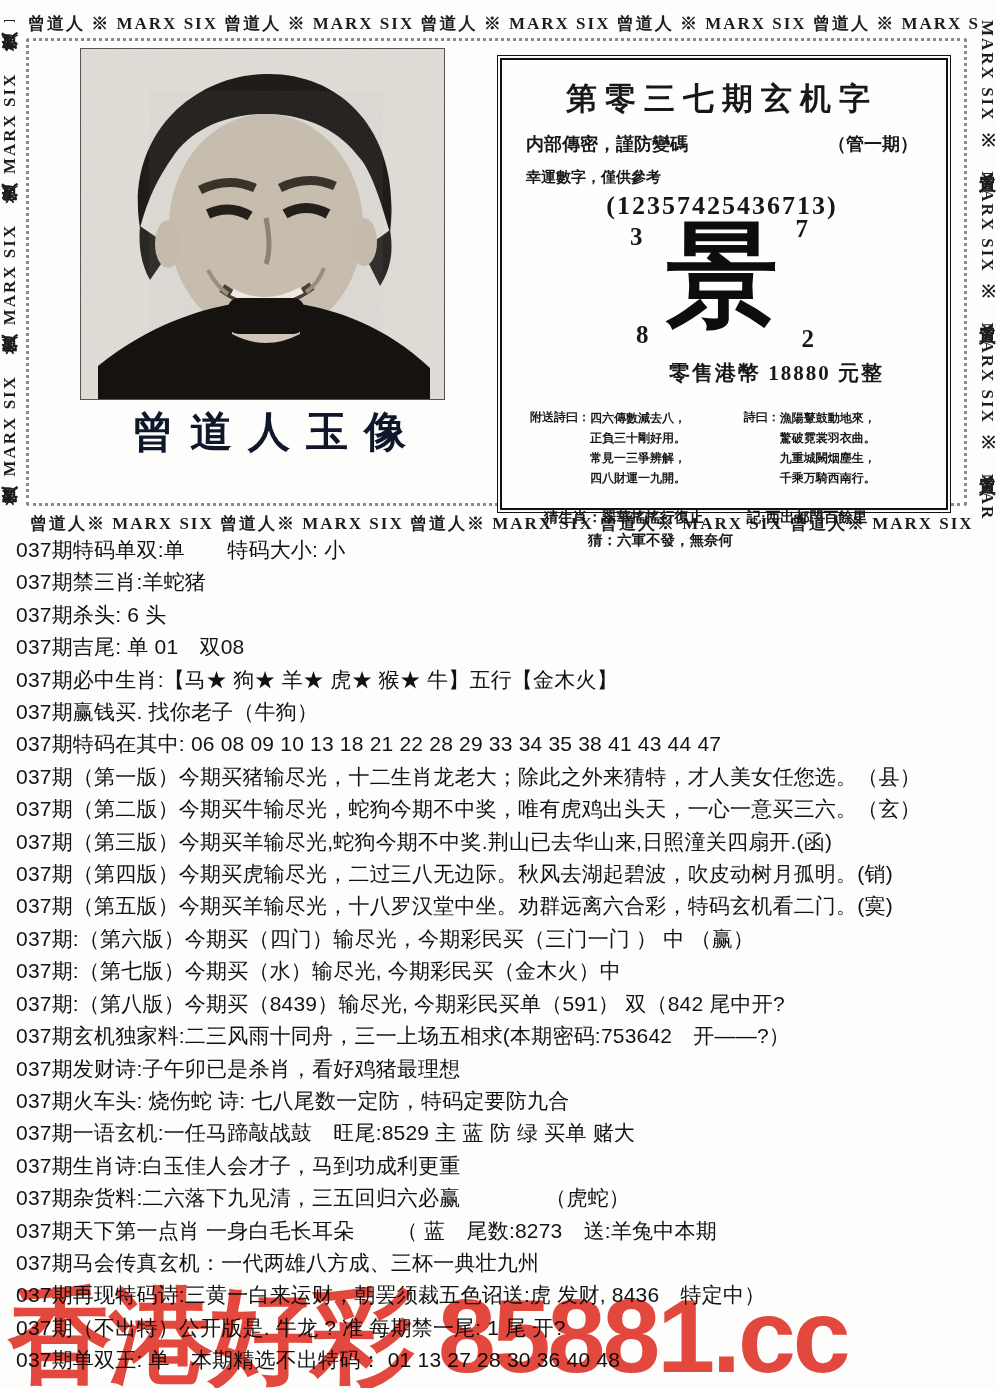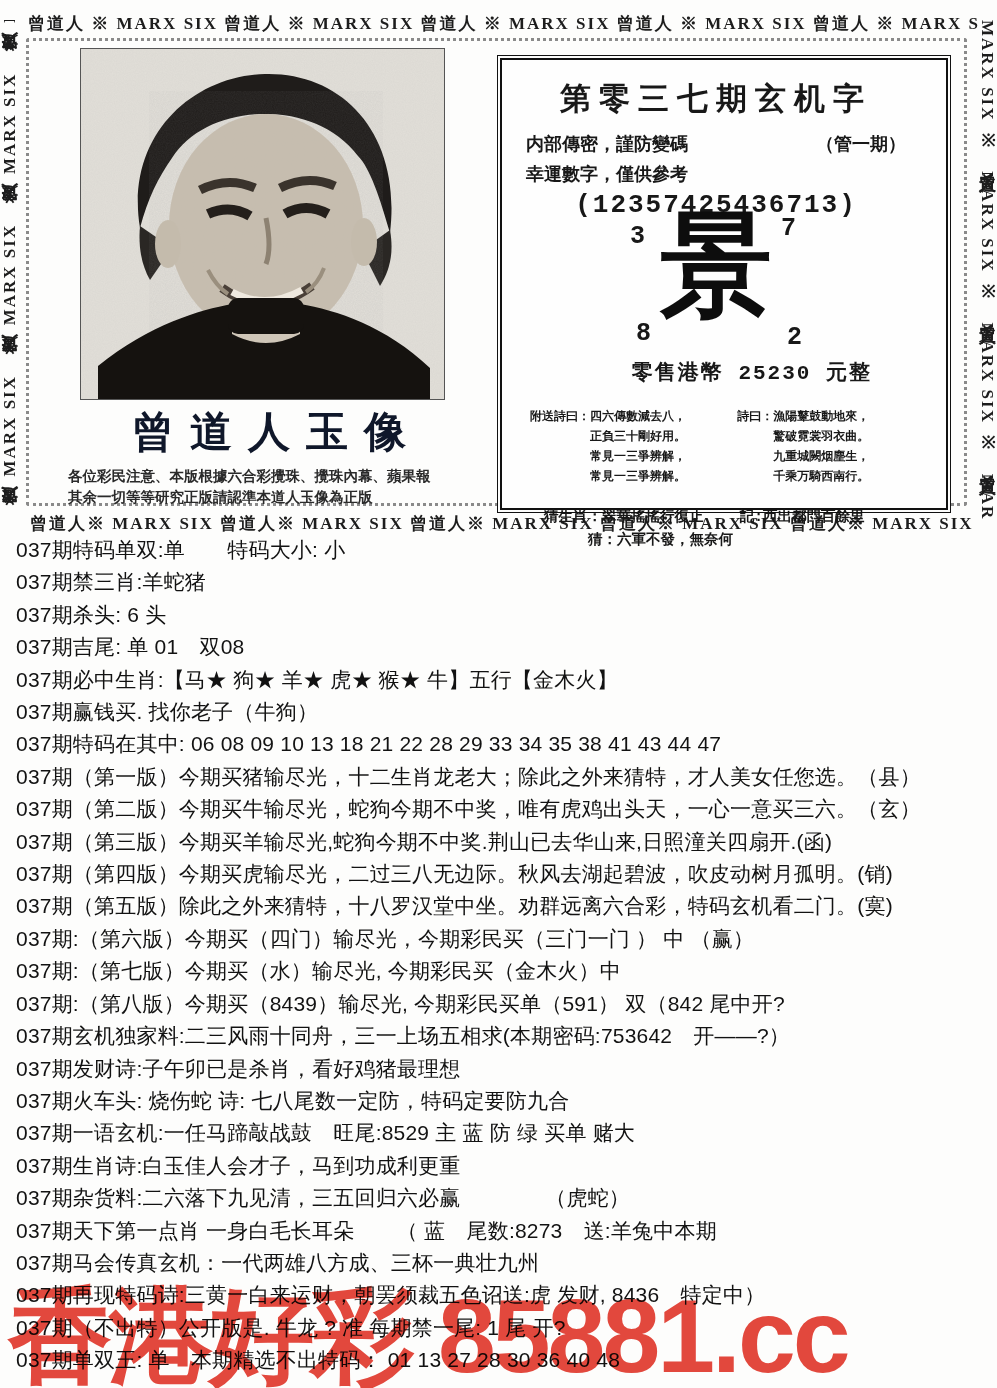--- a/index.html
+++ b/index.html
@@ -22,27 +22,27 @@
   .portrait-block{position:absolute;left:62px;top:48px;width:430px;}
   .photo{display:block;margin-left:18px;width:365px;height:352px;background:#eae8e3;}
   .caption{margin-top:4px;text-align:center;font-family:"Liberation Serif",serif;
            font-weight:bold;font-size:42px;letter-spacing:16px;color:#0f172a;}
   .notice{margin-top:6px;padding-left:6px;font-size:14.5px;line-height:21px;
           color:#2a2a2a;font-family:"Liberation Serif",serif;font-weight:bold;}
 
   
   .mystery-box{position:absolute;left:500px;top:58px;width:448px;height:452px;
                border:2px solid #111;outline:1px solid #111;outline-offset:2px;
-               background:#fefefe;font-family:Liberation Mono, monospace;color:#181818;
-               box-sizing:border-box;padding:10px 32px 6px 16px;}
+               background:#fefefe;font-family:Liberation Serif, serif;color:#181818;
+               box-sizing:border-box;padding:10px 20px 6px 16px;}
   .mb-title{text-align:center;font-size:31px;font-weight:bold;letter-spacing:8px;
             margin-top:8px;}
   .mb-row1{display:flex;justify-content:space-between;font-size:18px;font-weight:bold;
            margin-top:12px;padding:0 8px;}
-  .mb-row2{font-size:18px;font-weight:bold;margin-top:6px;padding:0 8px;}
+  .mb-row2{font-size:15px;font-weight:bold;margin-top:12px;padding:0 8px;}
   .mb-lucky{text-align:center;font-size:26px;font-weight:bold;letter-spacing:2px;margin-top:4px;}
   .char-block{position:relative;height:122px;margin-top:2px;}
   .big-char{position:absolute;left:0;right:0;top:-14px;text-align:center;
             font-size:112px;font-weight:bold;line-height:1.2;color:#0d0d0d;}
   .corner-num{position:absolute;font-size:25px;font-weight:bold;}
   .n-tl{left:112px;top:0;} .n-tr{right:118px;top:-8px;}
   .n-bl{left:118px;bottom:-4px;} .n-br{right:112px;bottom:-8px;}
   .mb-price{text-align:right;padding-right:42px;font-size:21px;font-weight:bold;
             letter-spacing:2px;margin-top:14px;}
   .poems{display:flex;margin-top:21px;font-size:12px;font-weight:bold;justify-content:flex-end;}
@@ -109,50 +109,46 @@
 
         <ellipse cx="88" cy="196" rx="13" ry="24" fill="#c4bbac"></ellipse>
         <ellipse cx="284" cy="194" rx="13" ry="24" fill="#c4bbac"></ellipse>
 
         <path d="M150,268 L150,300 L220,300 L220,268 Z" fill="#cfc6b8"></path>
         <path d="M18,352 L18,318 C70,276 120,262 152,256 L152,286 Q186,304 220,286 L220,256 C256,262 306,278 350,320 L350,352 Z" fill="#15120f"></path>
         <rect x="148" y="250" width="76" height="36" rx="10" fill="#15120f"></rect>
         <rect x="0" y="0" width="365" height="352" fill="none" stroke="#555" stroke-width="2"></rect>
       </svg>
       <div class="caption">曾道人玉像</div>
-      <div class="notice">
-        <div>各位彩民注意、本版根據六合彩攪珠、攪珠內幕、蘋果報</div>
-        <div>其余一切等等研究正版請認準本道人玉像為正版</div>
-      </div>
     </div>
 
     <div class="mystery-box">
       <div class="mb-title">第零三七期玄机字</div>
       <div class="mb-row1">
         <span>内部傳密，謹防變碼</span>
         <span>（管一期）</span>
       </div>
       <div class="mb-row2">幸運數字，僅供參考</div>
       <div class="mb-lucky">(12357425436713)</div>
       <div class="char-block">
         <div class="corner-num n-tl">3</div>
         <div class="corner-num n-tr">7</div>
         <div class="big-char">景</div>
         <div class="corner-num n-bl">8</div>
         <div class="corner-num n-br">2</div>
       </div>
-      <div class="mb-price">零售港幣 25230 元整</div>
+      <div class="mb-price">零售港幣 18880 元整</div>
       <div class="poems">
         <div class="poem-col left">
           <div class="poem-label">附送詩曰：</div>
           <div class="poem-lines">
               <div>四六傳數減去八，</div>
               <div>正負三十剛好用。</div>
               <div>常見一三爭辨解，</div>
-              <div>常見一三爭辨解。</div>
+              <div>四八財運一九開。</div>
             </div>
         </div>
         <div class="poem-col right">
           <div class="poem-label">詩曰：</div>
           <div class="poem-lines">
               <div>漁陽鼙鼓動地來，</div>
               <div>驚破霓裳羽衣曲。</div>
               <div>九重城闕烟塵生，</div>
               <div>千乘万騎西南行。</div>
             </div>
@@ -171,21 +167,21 @@
       <div class="pred-line">037期禁三肖:羊蛇猪</div>
       <div class="pred-line">037期杀头: 6 头</div>
       <div class="pred-line">037期吉尾: 单 01　双08</div>
       <div class="pred-line">037期必中生肖:【马★ 狗★ 羊★ 虎★ 猴★ 牛】五行【金木火】</div>
       <div class="pred-line">037期赢钱买. 找你老子（牛狗）</div>
       <div class="pred-line">037期特码在其中: 06 08 09 10 13 18 21 22 28 29 33 34 35 38 41 43 44 47</div>
       <div class="pred-line">037期（第一版）今期买猪输尽光，十二生肖龙老大；除此之外来猜特，才人美女任您选。（县）</div>
       <div class="pred-line">037期（第二版）今期买牛输尽光，蛇狗今期不中奖，唯有虎鸡出头天，一心一意买三六。（玄）</div>
       <div class="pred-line">037期（第三版）今期买羊输尽光,蛇狗今期不中奖.荆山已去华山来,日照潼关四扇开.(函)</div>
       <div class="pred-line">037期（第四版）今期买虎输尽光，二过三八无边际。秋风去湖起碧波，吹皮动树月孤明。(销)</div>
-      <div class="pred-line">037期（第五版）除此之外来猜特，十八罗汉堂中坐。劝群远离六合彩，特码玄机看二门。(寞)</div>
+      <div class="pred-line">037期（第五版）今期买羊输尽光，十八罗汉堂中坐。劝群远离六合彩，特码玄机看二门。(寞)</div>
       <div class="pred-line">037期:（第六版）今期买（四门）输尽光，今期彩民买（三门一门 ） 中 （赢）</div>
       <div class="pred-line">037期:（第七版）今期买（水）输尽光, 今期彩民买（金木火）中</div>
       <div class="pred-line">037期:（第八版）今期买（8439）输尽光, 今期彩民买单（591） 双（842 尾中开?</div>
       <div class="pred-line">037期玄机独家料:二三风雨十同舟，三一上场五相求(本期密码:753642　开——?）</div>
       <div class="pred-line">037期发财诗:子午卯已是杀肖，看好鸡猪最理想</div>
       <div class="pred-line">037期火车头: 烧伤蛇 诗: 七八尾数一定防，特码定要防九合</div>
       <div class="pred-line">037期一语玄机:一任马蹄敲战鼓　旺尾:8529 主 蓝 防 绿 买单 赌大</div>
       <div class="pred-line">037期生肖诗:白玉佳人会才子，马到功成利更重</div>
       <div class="pred-line">037期杂货料:二六落下九见清，三五回归六必赢　　　　（虎蛇）</div>
       <div class="pred-line">037期天下第一点肖 一身白毛长耳朵　　（ 蓝　尾数:8273　送:羊兔中本期</div>

